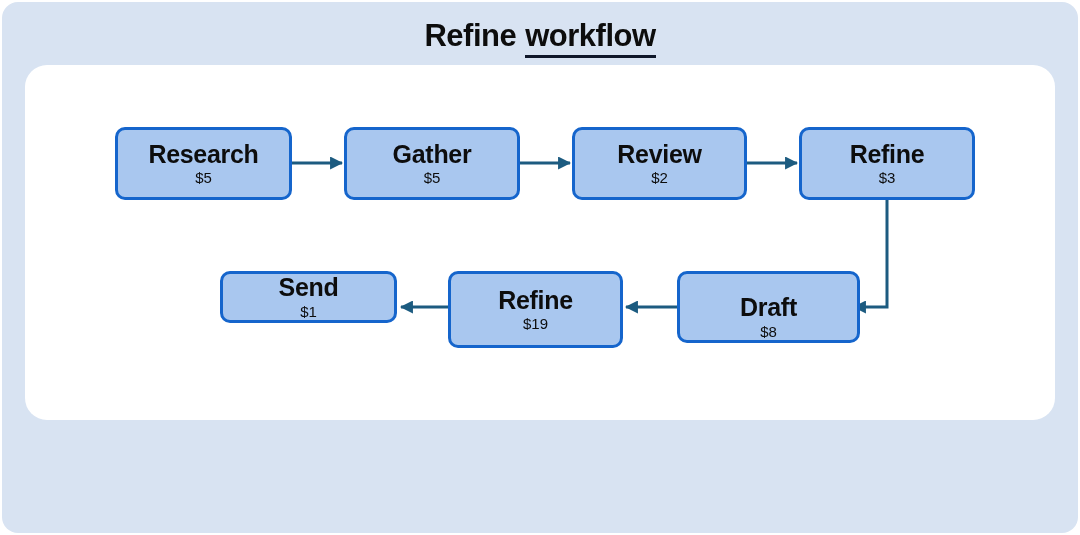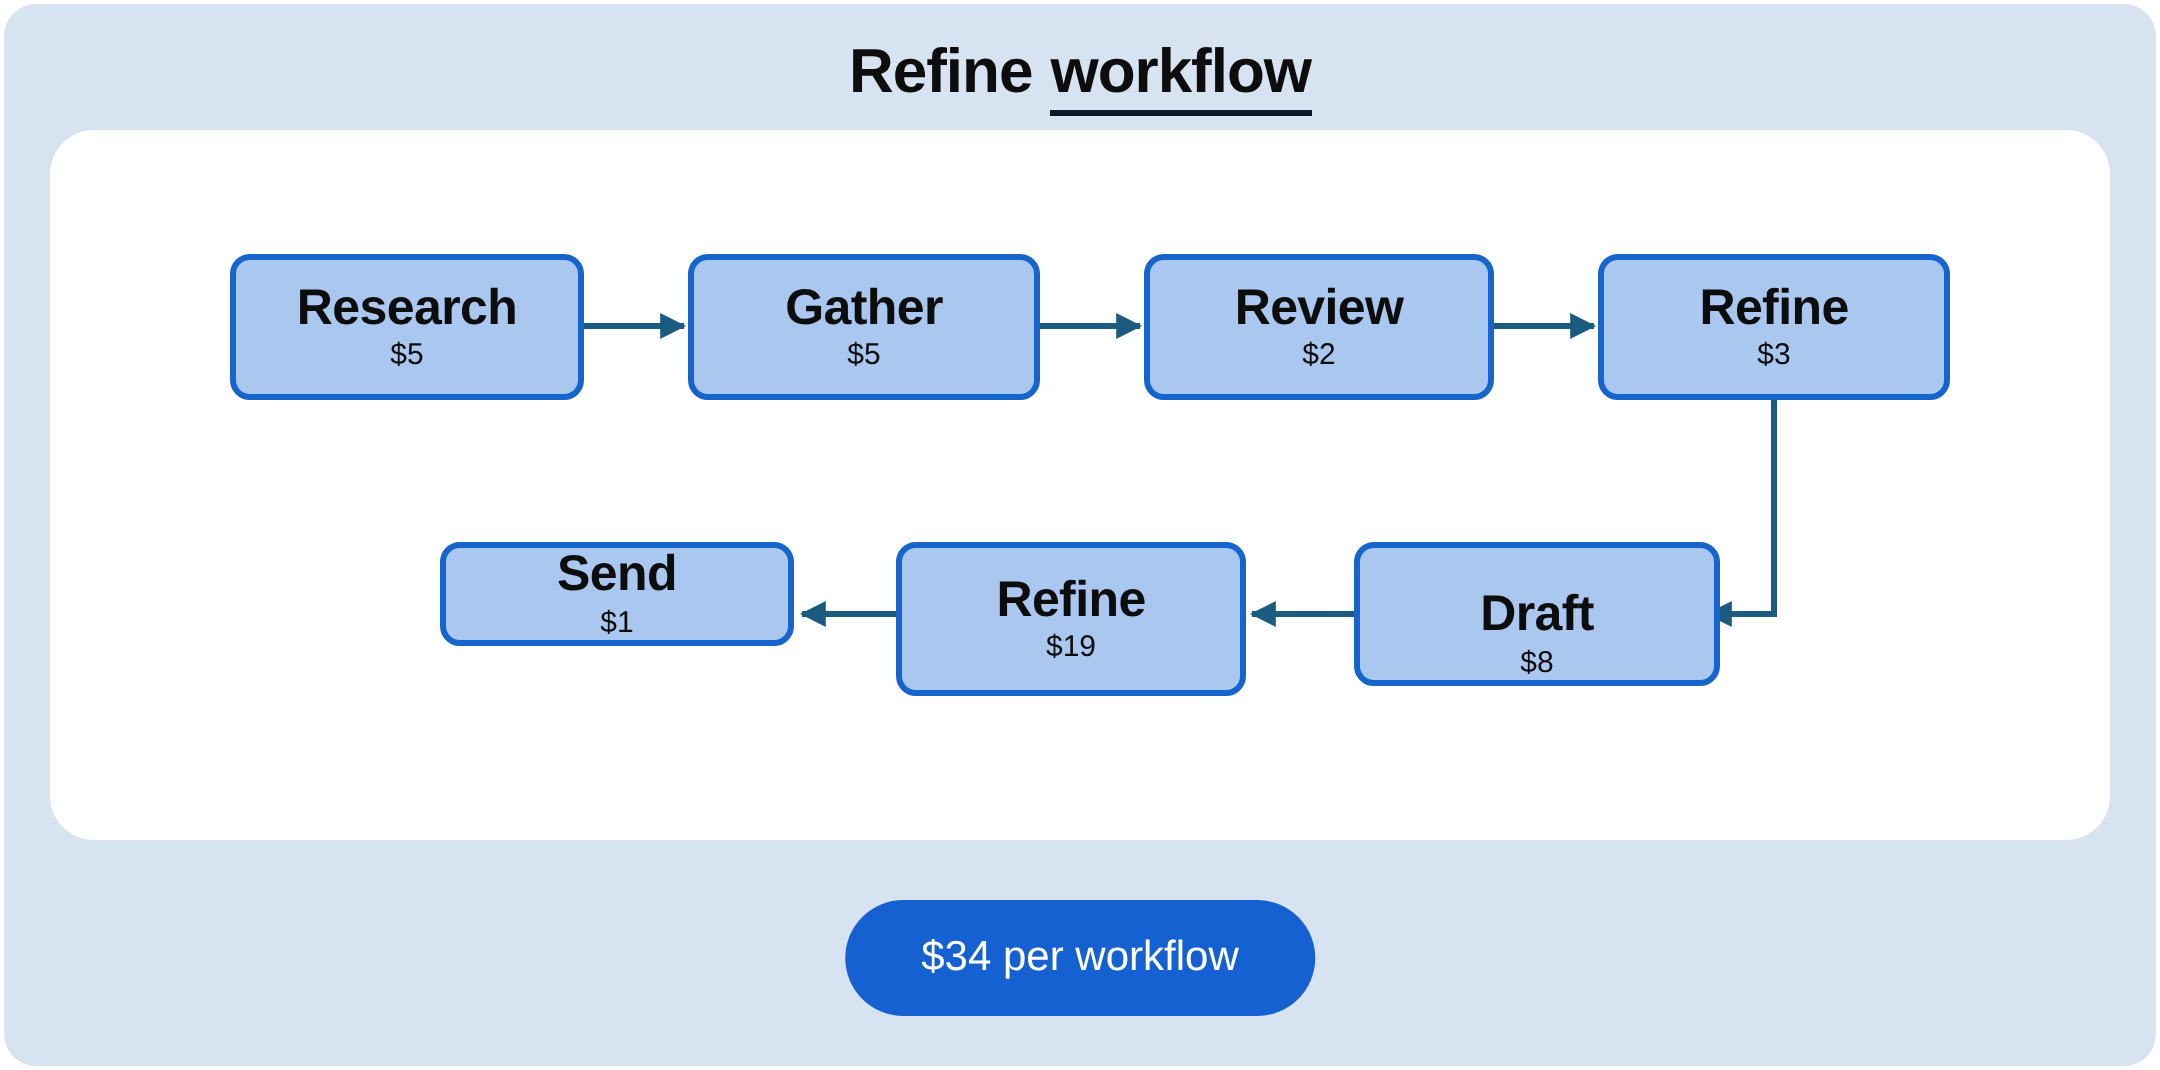--- a/index.html
+++ b/index.html
@@ -143,14 +143,13 @@
       <div class="node" style="left: 448px; top: 271px; width: 175px; height: 77px;">
         <div class="node-label">Refine</div>
         <div class="node-cost">$19</div>
       </div>
       <div class="node" style="left: 220px; top: 271px; width: 177px; height: 52px;">
         <div class="node-label">Send</div>
         <div class="node-cost">$1</div>
       </div>
     </div>
 
-  <div class="badge">$34 per workflow</div>
 </div>
 
 </body></html>

